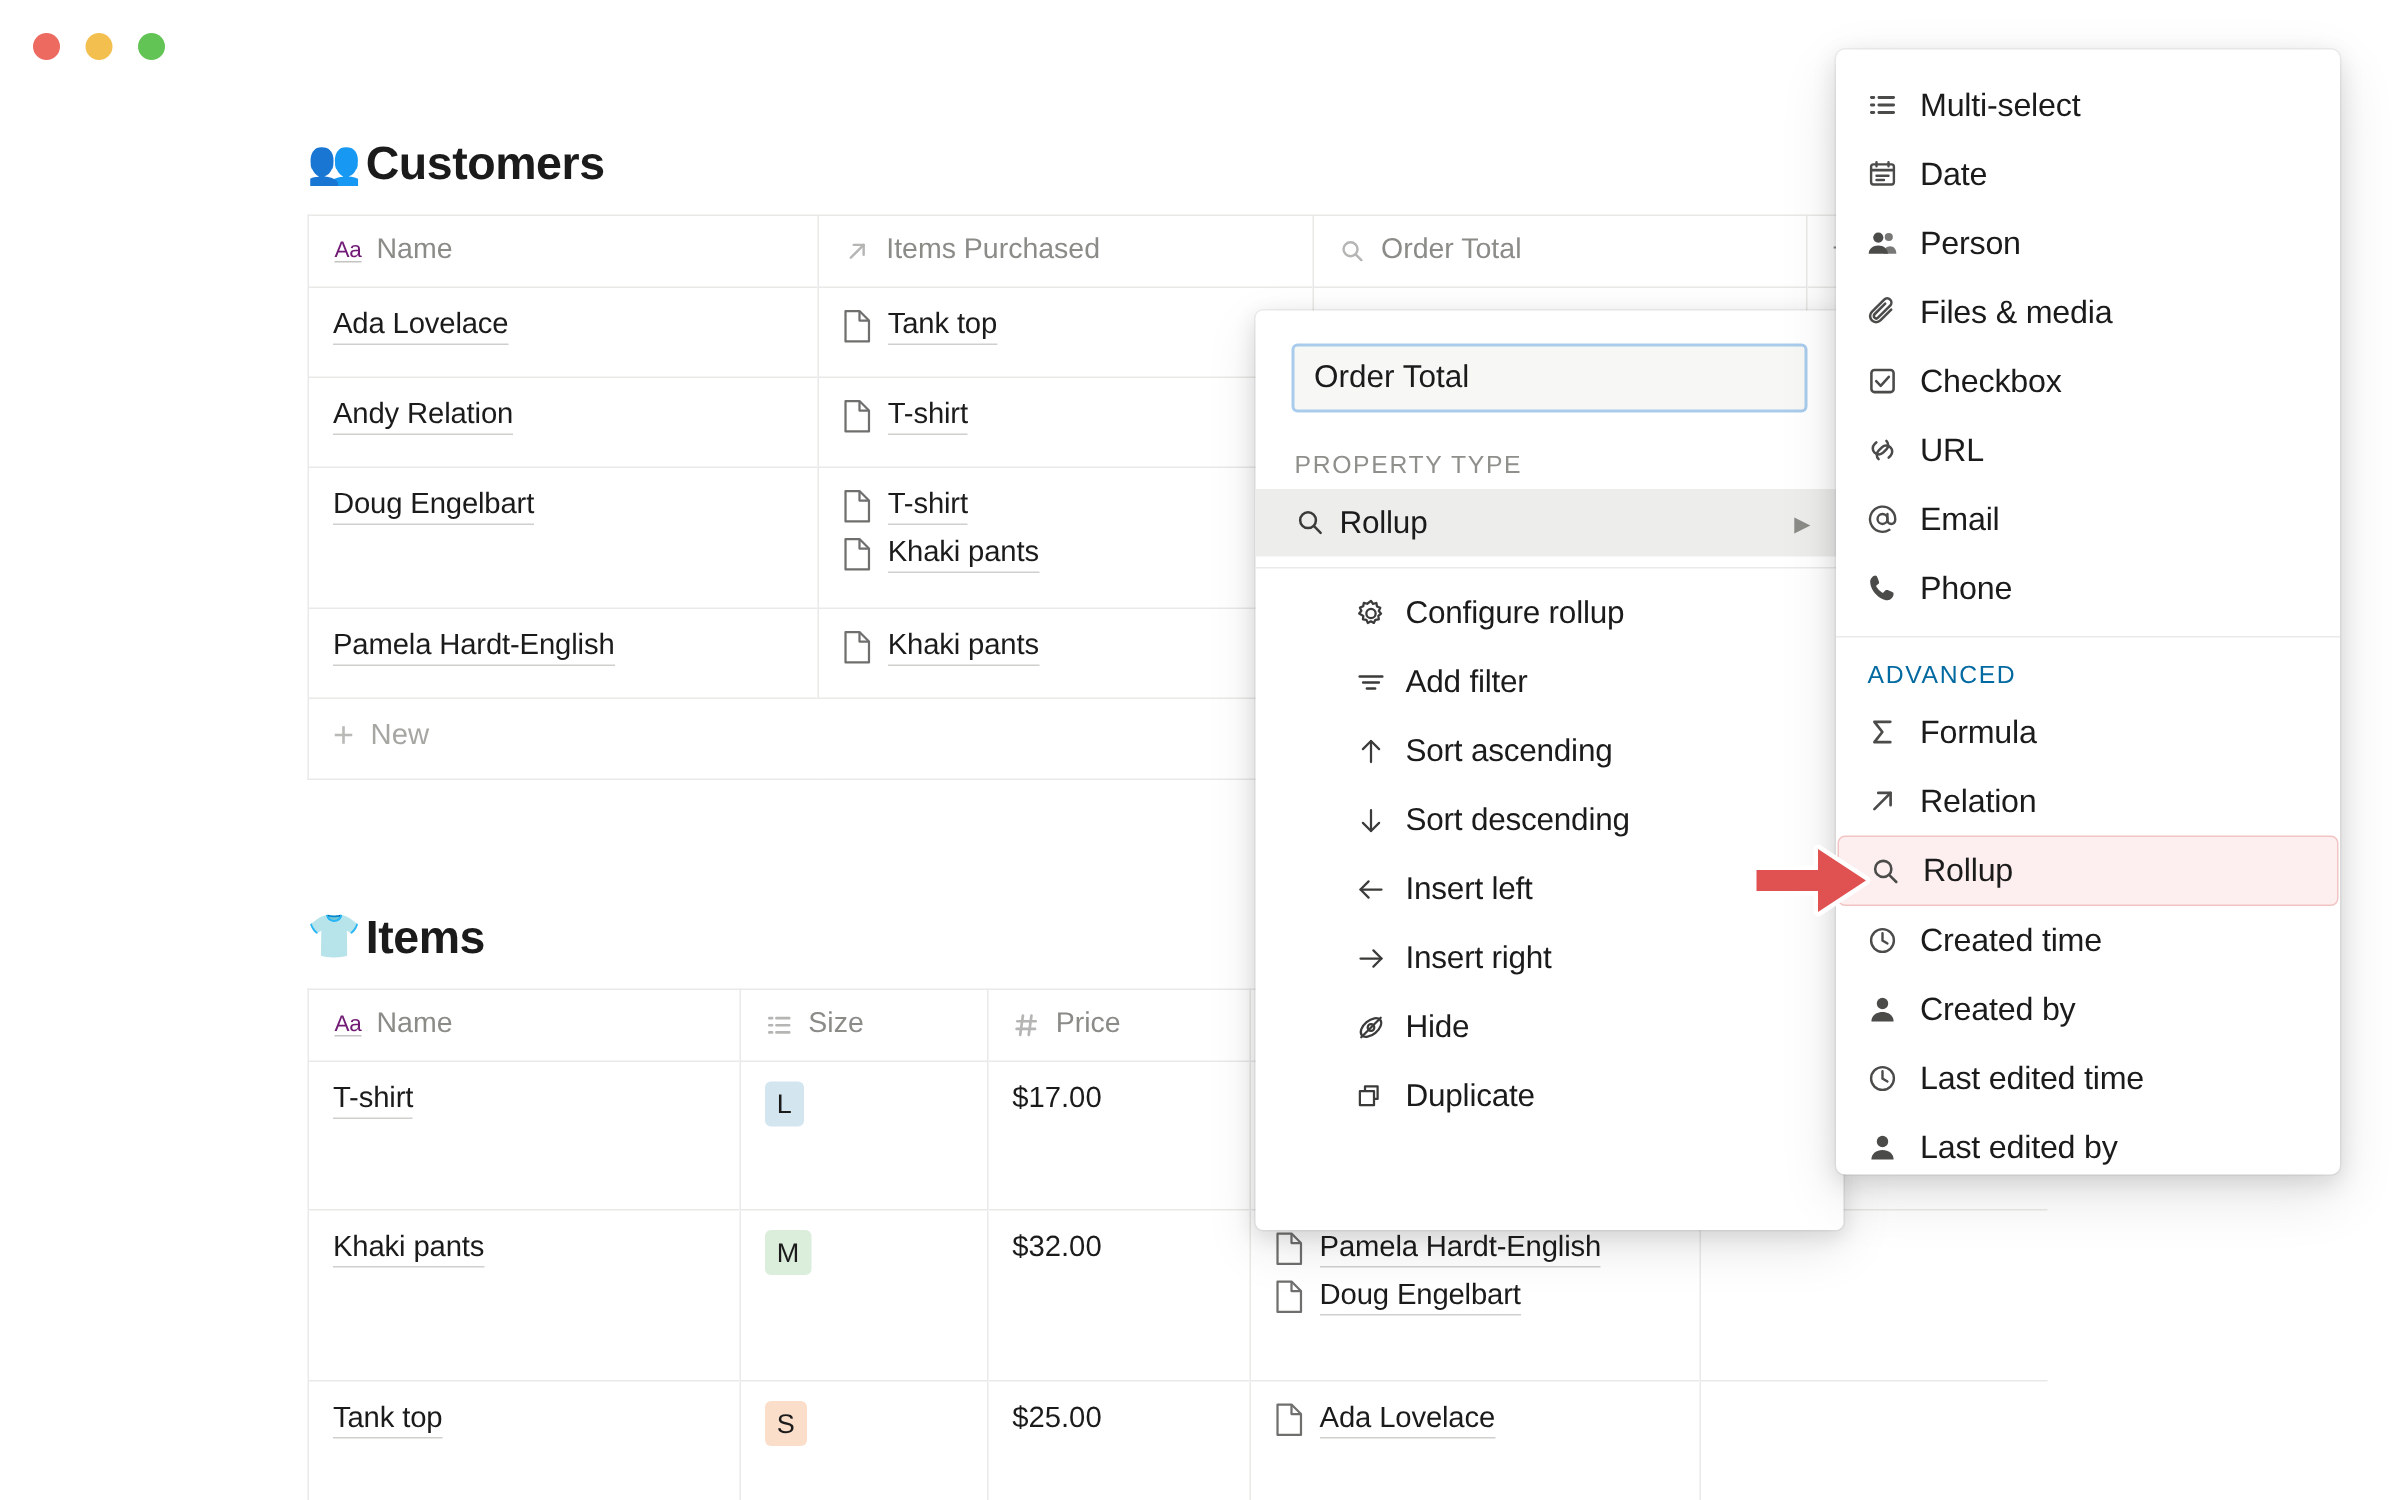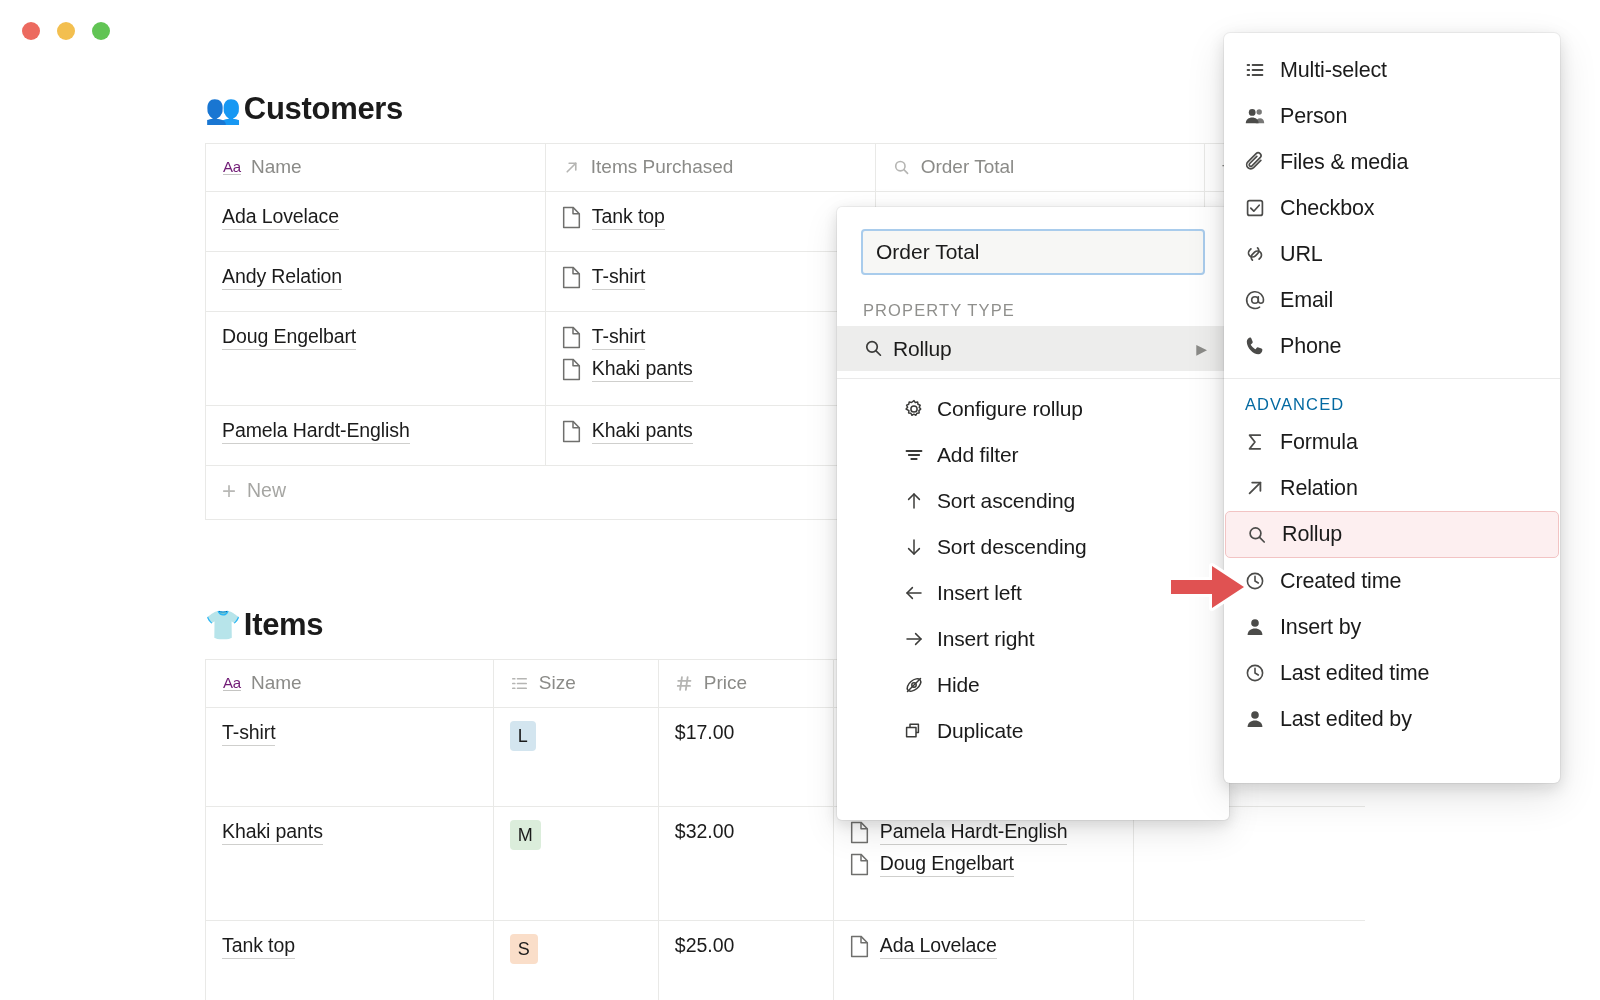--- a/index.html
+++ b/index.html
@@ -509,20 +509,31 @@
         <span class="sm-ic">
           <svg width="22" height="22" viewBox="0 0 22 22" fill="none" stroke="currentColor" stroke-width="1.9" stroke-linecap="round">
             <path d="M3.6 6h1.6M3.6 11h1.6M3.6 16h1.6"></path>
             <path d="M8.6 6h9.8M8.6 11h9.8M8.6 16h9.8"></path>
           </svg>
         </span>
         <span>Multi-select</span>
       </div>
       <div class="sm-row">
         <span class="sm-ic">
+          <svg width="22" height="22" viewBox="0 0 22 22" fill="none" stroke="currentColor" stroke-width="1.6" stroke-linejoin="round">
+            <rect x="3.4" y="4.6" width="15.2" height="13.4" rx="1.6"></rect>
+            <path d="M3.4 8.4h15.2" stroke-width="1.8"></path>
+            <path d="M7 3.2v2.6M15 3.2v2.6" stroke-linecap="round"></path>
+            <path d="M7 12.2h8M7 15h5" stroke-linecap="round"></path>
+          </svg>
+        </span>
+        <span>Date</span>
+      </div>
+      <div class="sm-row">
+        <span class="sm-ic">
           <svg width="22" height="22" viewBox="0 0 22 22" fill="currentColor">
             <circle cx="8.2" cy="7.4" r="3.4"></circle>
             <path d="M1.8 18.2c0-3.5 2.9-5.6 6.4-5.6s6.4 2.1 6.4 5.6z"></path>
             <circle cx="15.2" cy="7" r="2.7" opacity="0.75"></circle>
             <path d="M11.8 18.2c0-3.2 1.9-5 4.3-5 2.3 0 4.1 1.8 4.1 5z" opacity="0.75"></path>
           </svg>
         </span>
         <span>Person</span>
       </div>
       <div class="sm-row">
@@ -607,21 +618,21 @@
         </span>
         <span>Created time</span>
       </div>
       <div class="sm-row">
         <span class="sm-ic">
           <svg width="22" height="22" viewBox="0 0 22 22" fill="currentColor">
             <circle cx="11" cy="7" r="3.8"></circle>
             <path d="M3.6 19c0-4 3.3-6.4 7.4-6.4S18.4 15 18.4 19z"></path>
           </svg>
         </span>
-        <span>Insert by</span>
+        <span>Created by</span>
       </div>
       <div class="sm-row">
         <span class="sm-ic">
           <svg width="22" height="22" viewBox="0 0 22 22" fill="none" stroke="currentColor" stroke-width="1.6" stroke-linecap="round">
             <circle cx="11" cy="11" r="7.6"></circle>
             <path d="M11 6.2V11l3.3 2"></path>
           </svg>
         </span>
         <span>Last edited time</span>
       </div>

